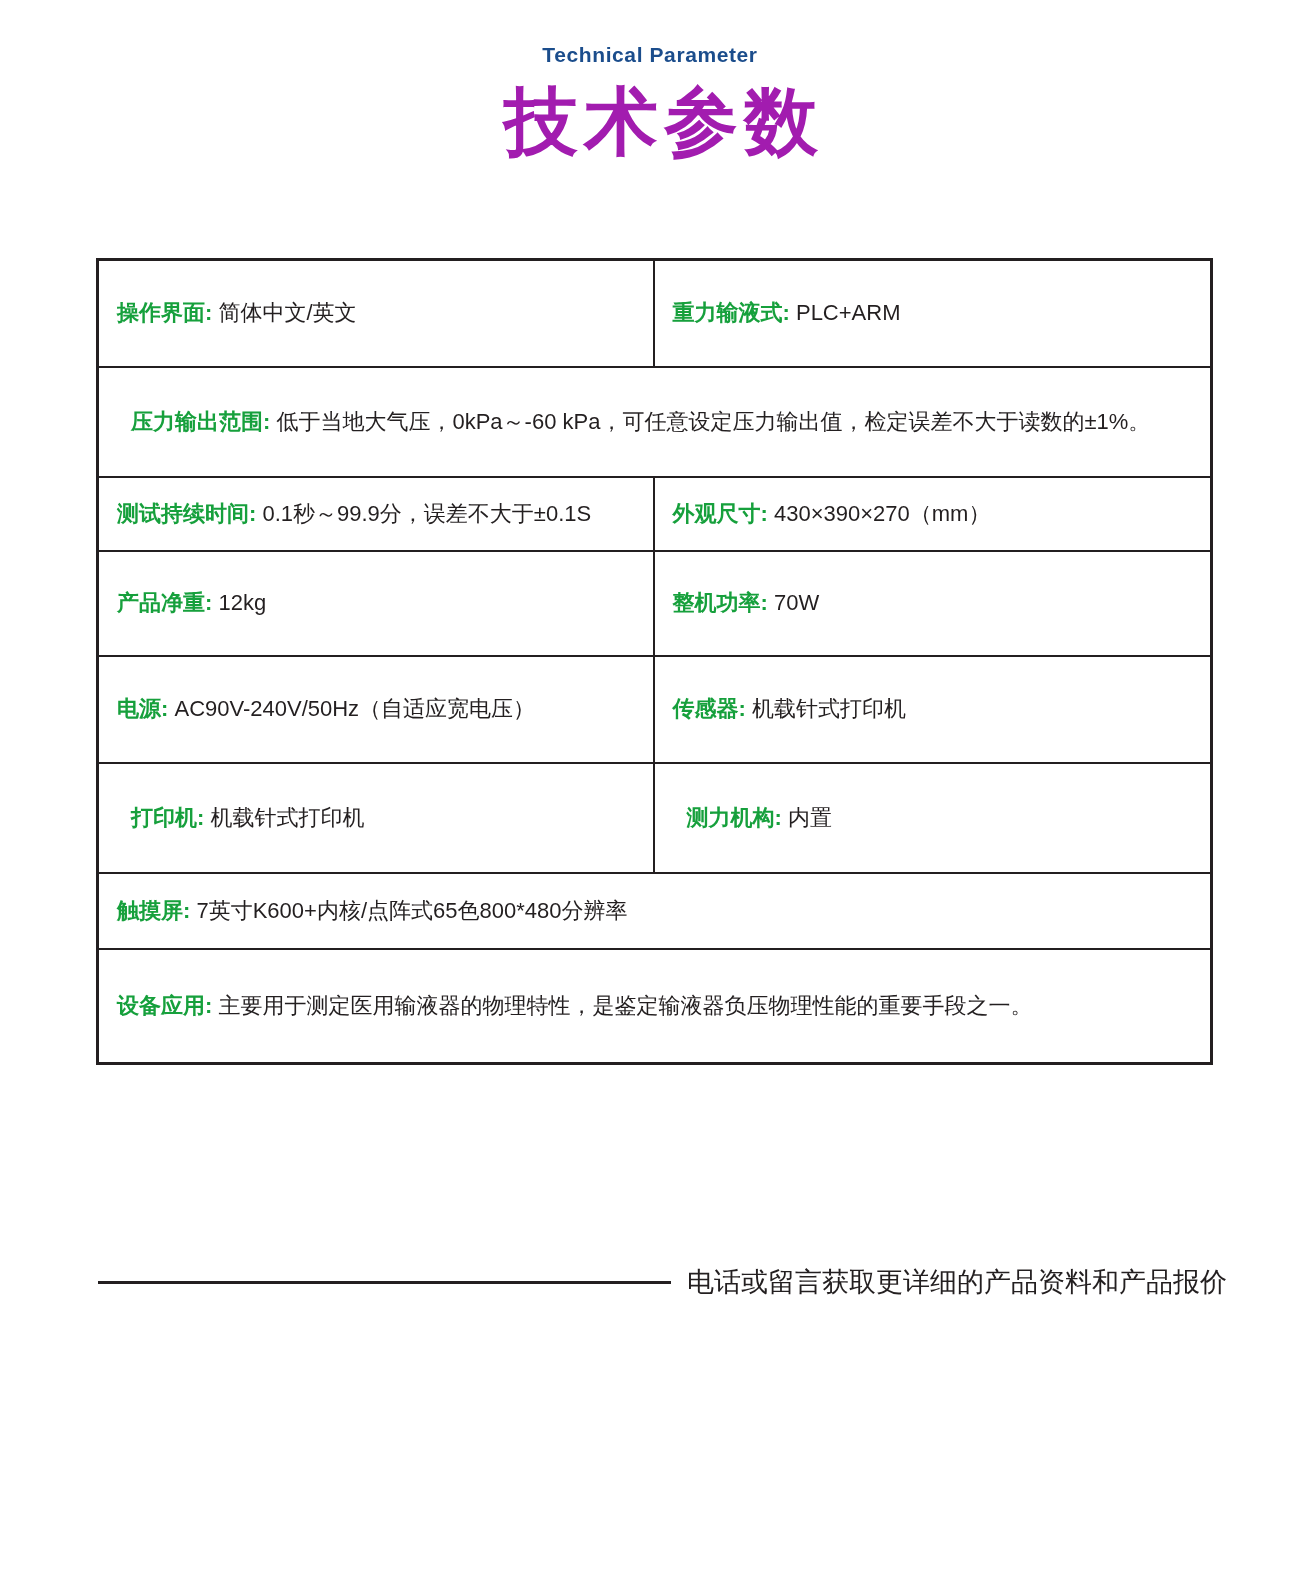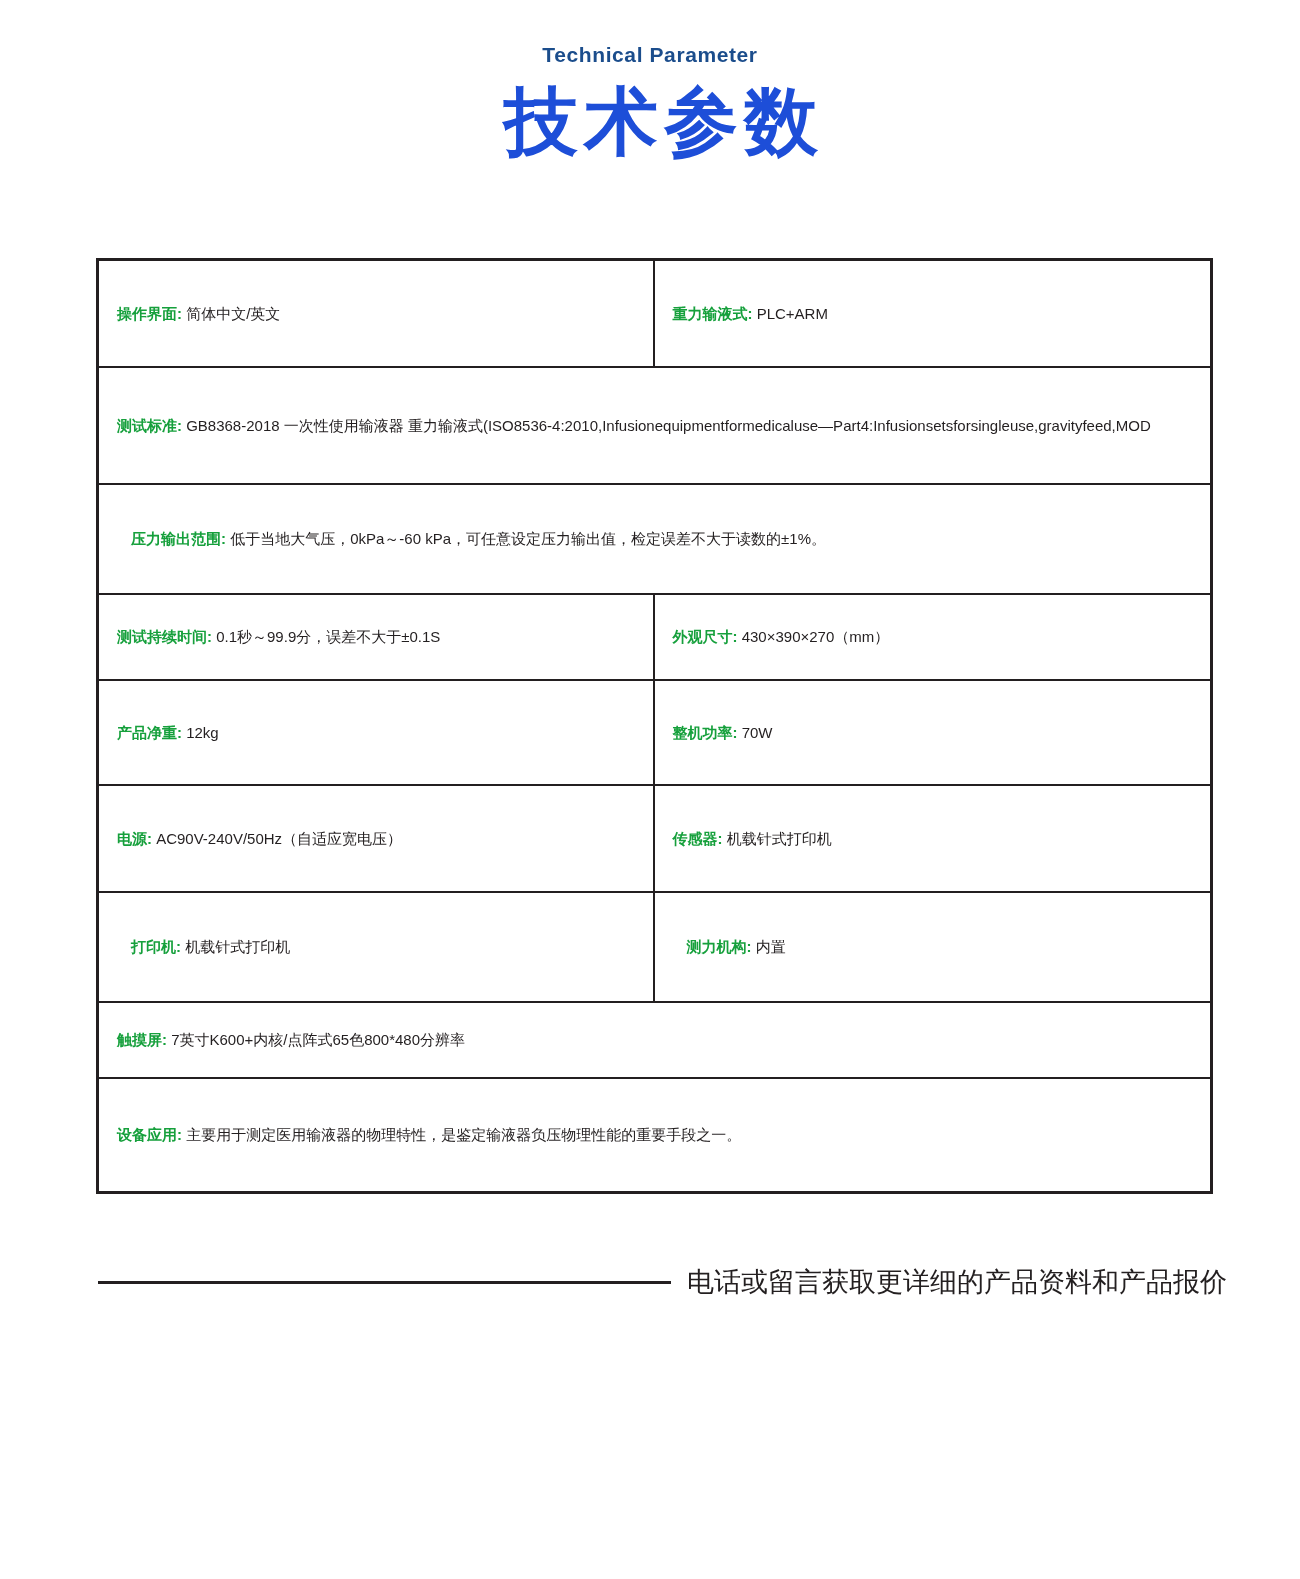--- a/index.html
+++ b/index.html
@@ -27,21 +27,21 @@
     font-weight: bold;
     letter-spacing: 0.6px;
     color: #1b4d8c;
     line-height: 1;
   }
   .header .cn-title {
     margin-top: 18px;
     font-size: 74px;
     font-weight: bold;
     letter-spacing: 6px;
-    color: #1d4ed8;
+    color: #a21caf;
     line-height: 1.05;
     margin-left: 28px;
   }
 
   
   .spec-table {
     position: absolute;
     left: 96px;
     top: 258px;
     width: 1117px;
@@ -69,27 +69,27 @@
   }
   .spec-cell.half.left {
     border-right: 2px solid #231f20;
   }
   .spec-cell.full {
     width: 100%;
   }
   .h-105 { height: 105px; }
   .h-115 { height: 115px; }
   .h-108 { height: 108px; padding-left: 32px; }
-  .h-104 { height: 84px; }
+  .h-104 { height: 72px; }
   .h-103 { height: 103px; }
   .h-102 { height: 74px; }
   .h-112 { height: 112px; }
 
   .cell-text {
-    font-size: 15px;
+    font-size: 22px;
     line-height: 1.55;
   }
   .label {
     color: #16a03c;
     font-weight: bold;
     white-space: nowrap;
   }
   .value {
     color: #231f20;
     font-weight: normal;
@@ -143,28 +143,20 @@
       </div>
     </div>
     <div class="spec-cell half h-105">
       <div class="cell-text">
         <span class="label">重力输液式:</span>
         <span class="value">PLC+ARM</span>
       </div>
     </div>
   </div>
 
-  <div class="spec-row">
-    <div class="spec-cell full h-115 wrap-block">
-      <div class="cell-text">
-        <span class="label">测试标准:</span>
-        <span class="value wrap-indent">GB8368-2018 一次性使用输液器 重力输液式(ISO8536-4:2010,Infusionequipmentformedicaluse—Part4:Infusionsetsforsingleuse,gravityfeed,MOD</span>
-      </div>
-    </div>
-  </div>
 
   <div class="spec-row">
     <div class="spec-cell full h-108">
       <div class="cell-text">
         <span class="label">压力输出范围:</span>
         <span class="value">低于当地大气压，0kPa～-60 kPa，可任意设定压力输出值，检定误差不大于读数的±1%。</span>
       </div>
     </div>
   </div>
 

